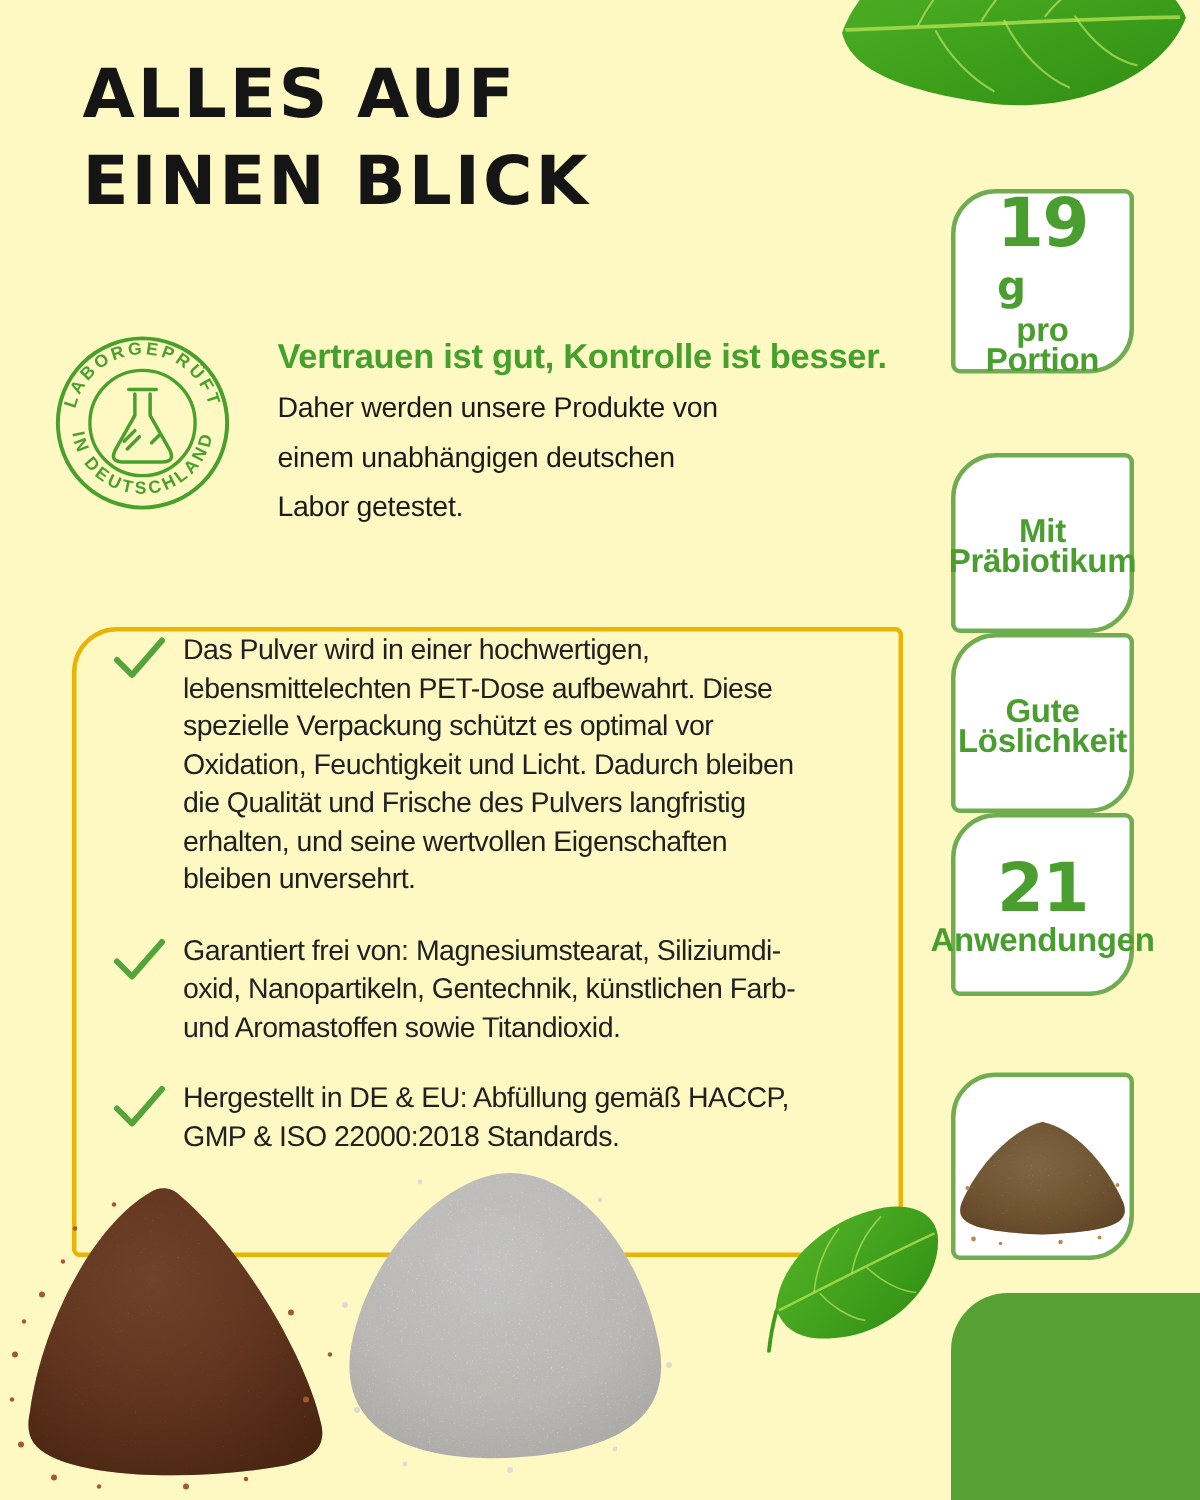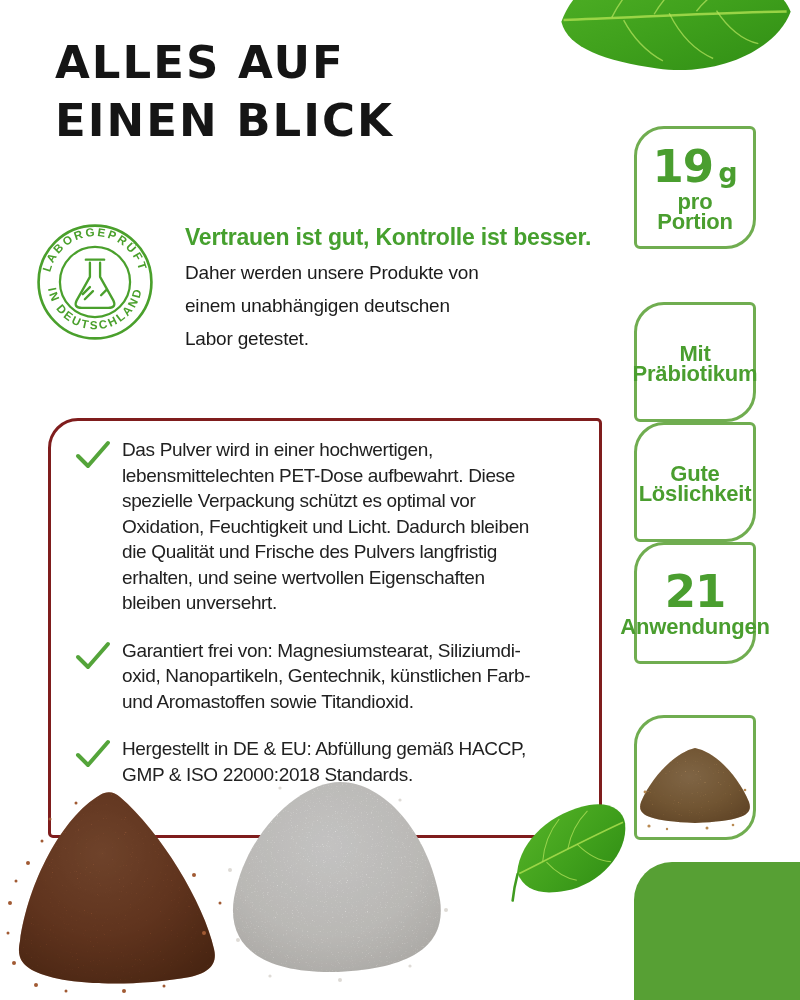--- a/index.html
+++ b/index.html
@@ -1,58 +1,58 @@
 <!DOCTYPE html>
 <html><head>
 <meta charset="utf-8">
 <style>
   html,body{margin:0;padding:0;background:#e9e9e9;}
   .page{
-    position:relative;width:800px;height:1000px;background:#ffffff;
+    position:relative;width:800px;height:1000px;background:#fef9c3;
     overflow:hidden;font-family:"Liberation Sans",sans-serif;margin:0 auto;
   }
   
   .title{
     position:absolute;left:55px;top:34px;margin:0;
     font-family:"DejaVu Sans","Liberation Sans",sans-serif;
     font-weight:800;font-size:45px;line-height:58px;letter-spacing:2px;
     color:#151515;white-space:pre-line;
   }
   
   .stamp{position:absolute;left:34px;top:221px;width:122px;height:122px;}
   
   .intro{position:absolute;left:185px;top:224px;width:460px;}
   .intro-highlight{margin:0 0 5px 0;font-size:23px;font-weight:700;color:#46a02e;letter-spacing:-0.2px;}
   .intro-body{margin:0;font-size:19px;line-height:33px;color:#1b1b1b;white-space:pre-line;letter-spacing:-0.2px;}
   
   .features-box{
     position:absolute;left:48px;top:418px;width:554px;height:420px;box-sizing:border-box;
-    border:3px solid #7f1d1d;border-radius:30px 5px 30px 5px;
-    padding-top:16px;z-index:1;
+    border:3px solid #eab308;border-radius:30px 5px 30px 5px;
+    padding-top:0;z-index:1;
   }
   .feature{position:relative;padding-left:71px;margin-bottom:22px;}
   .feature.last{margin-bottom:16px;}
   .feature .check{position:absolute;left:24px;top:3px;}
   .feature p{
     margin:0;font-size:19px;line-height:25.5px;color:#212121;
     letter-spacing:-0.35px;white-space:pre-line;
   }
   
   .badge{
     position:absolute;left:634px;width:122px;box-sizing:border-box;
     border:3px solid #70ad50;border-radius:30px 6px 30px 6px;
     display:flex;flex-direction:column;align-items:center;justify-content:center;
     text-align:center;color:#4a9e2f;background:#fff;
   }
   .badge-1{top:126px;height:123px;}
   .badge-2{top:272px;height:120px;margin-top:30px;}
   .badge-3{top:422px;height:120px;}
   .badge-4{top:542px;height:122px;}
   .badge-photo{top:715px;height:125px;overflow:hidden;padding:0;}
-  .badge-bigrow{display:flex;align-items:baseline;gap:5px;}
+  .badge-bigrow{display:flex;align-items:baseline;gap:5px;flex-direction:column;}
   .badge-big{font-size:45px;font-weight:800;line-height:1;letter-spacing:-1px;
     font-family:"DejaVu Sans","Liberation Sans",sans-serif;}
   .badge-unit{font-size:27px;font-weight:800;font-family:"DejaVu Sans","Liberation Sans",sans-serif;}
   .badge-label{font-size:22px;font-weight:700;line-height:20px;margin-top:3px;white-space:pre-line;letter-spacing:-0.2px;}
   .green-box{
     position:absolute;left:634px;top:862px;width:170px;height:142px;
     background:#57a034;border-radius:38px 0 0 0;
   }
   
   .pile-brown{position:absolute;left:2px;top:783px;z-index:2;}

